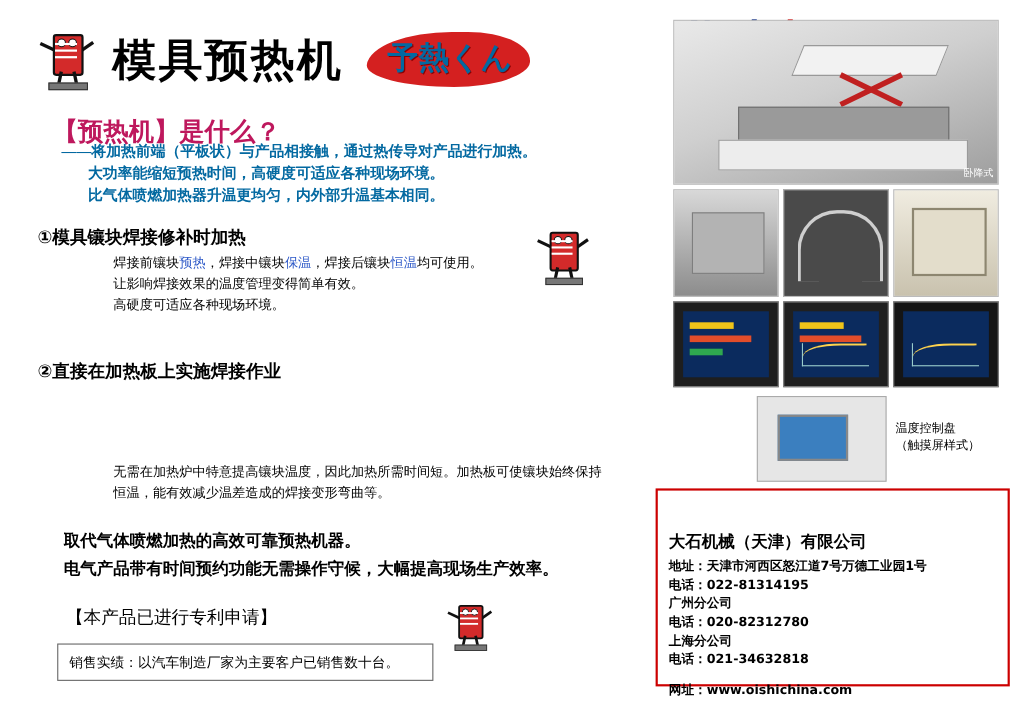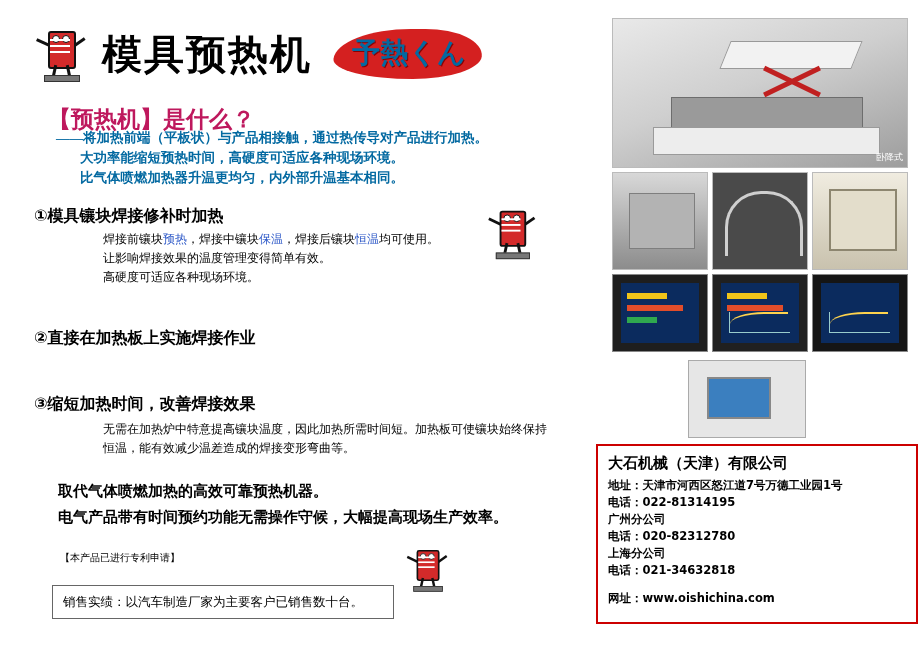--- a/index.html
+++ b/index.html
@@ -189,21 +189,21 @@
     left: 58px;
     font-size: 15px;
     font-weight: bold;
     font-family: "DejaVu Sans", "Liberation Sans", sans-serif;
     color: #000;
   }
   .patent {
     position: absolute;
     left: 60px;
     top: 551px;
-    font-size: 10px;
+    font-size: 16px;
     font-family: "DejaVu Sans", "Liberation Sans", sans-serif;
   }
   .sales-box {
     position: absolute;
     left: 52px;
     top: 585px;
     width: 342px;
     height: 34px;
     border: 1px solid #666;
     display: flex;
@@ -348,20 +348,21 @@
     border: 2px solid #cc0000;
     box-sizing: border-box;
     padding: 8px 10px;
     background: #fff;
   }
   .contact-company {
     font-size: 15px;
     font-weight: bold;
     font-family: "DejaVu Sans", "Liberation Sans", sans-serif;
     margin-bottom: 4px;
+    margin-top: 29px;
   }
   .contact-line {
     font-size: 11.5px;
     font-weight: bold;
     line-height: 17px;
     font-family: "DejaVu Sans", "Liberation Sans", sans-serif;
   }
   .contact-web {
     margin-top: 12px;
     font-size: 11.5px;
@@ -421,21 +422,20 @@
       <div class="stripe s1"></div>
       <div class="stripe s2"></div>
       <div class="stripe s3"></div>
       <div class="leg l"></div>
       <div class="leg r"></div>
       <div class="base"></div>
     </div>
 
     <div class="num-head" style="top:328px;">②直接在加热板上实施焊接作业</div>
 
-    <div class="num-head" style="top:394px;">③缩短加热时间，改善焊接效果</div>
     <div class="sub-text" style="top:420px; width:505px;">
       <div>无需在加热炉中特意提高镶块温度，因此加热所需时间短。加热板可使镶块始终保持</div>
       <div>恒温，能有效减少温差造成的焊接变形弯曲等。</div>
     </div>
 
     <div class="concl" style="top:482px;">取代气体喷燃加热的高效可靠预热机器。</div>
     <div class="concl" style="top:508px;">电气产品带有时间预约功能无需操作守候，大幅提高现场生产效率。</div>
 
     <div class="patent">【本产品已进行专利申请】</div>
 
@@ -506,20 +506,24 @@
       <div class="scr">
           <div class="curve">
             <i></i>
           </div>
         </div>
     </div>
 
     <div class="photo" id="photo-panel">
         <div class="disp"></div>
       </div>
+    <div class="panel-cap">
+      <div>温度控制盘</div>
+      <div>（触摸屏样式）</div>
+    </div>
 
     <div class="contact-box">
       <div class="contact-company">大石机械（天津）有限公司</div>
       <div class="contact-line">地址：天津市河西区怒江道7号万德工业园1号</div>
       <div class="contact-line">电话：022-81314195</div>
       <div class="contact-line">广州分公司</div>
       <div class="contact-line">电话：020-82312780</div>
       <div class="contact-line">上海分公司</div>
       <div class="contact-line">电话：021-34632818</div>
       <div class="contact-web">网址：www.oishichina.com</div>

